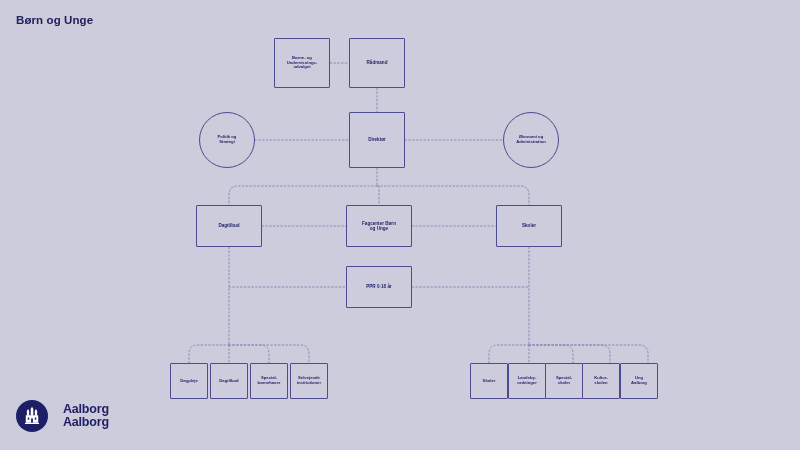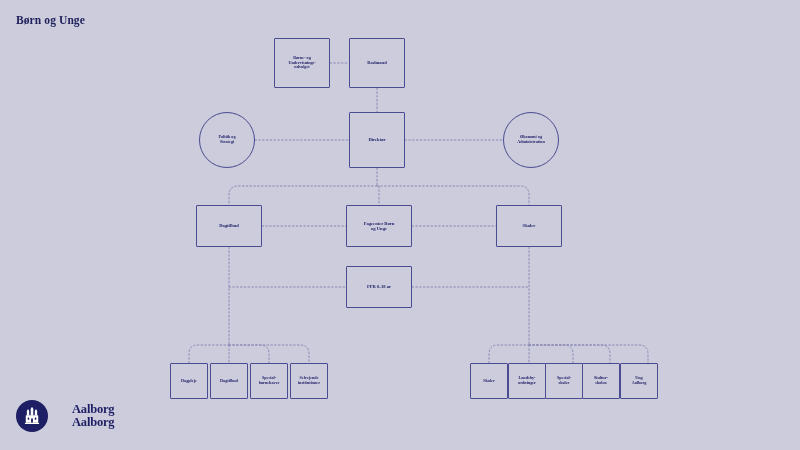--- a/index.html
+++ b/index.html
@@ -2,21 +2,21 @@
 <html><head>
 <meta charset="utf-8">
 <style>
   * { margin:0; padding:0; box-sizing:border-box; }
   html,body { width:800px; height:450px; overflow:hidden; }
   body {
     background:#ccccdd;
     font-family:"Liberation Sans", sans-serif;
     position:relative;
   }
-  #stage { position:absolute; inset:0; width:800px; height:324px;font-family:Liberation Serif, serif; }
+  #stage { position:absolute; inset:0; width:800px; height:324px; }
 
   
   #page-title {
     position:absolute; left:16px; top:14px;
     font-size:11.5px; font-weight:bold; color:#21215c;
     letter-spacing:.1px;
   }
 
   
   #wires { position:absolute; left:0; top:0; width:800px; height:450px; }
@@ -42,21 +42,21 @@
     display:block;
     line-height:1.18;
     white-space:pre-line;
   }
   .t-sm  { font-size:4.6px; font-weight:bold; }
   .t-xs  { font-size:4.2px; font-weight:bold; }
 
   
   #logo {
     position:absolute; left:16px; top:400px;
-    display:flex; align-items:center; gap:24px;
+    display:flex; align-items:center; gap:15px;
     z-index:4;
   }
   #logo-mark {
     width:32px; height:32px; border-radius:50%;
     background:#1e1e64;
     display:flex; align-items:center; justify-content:center;
     flex:0 0 auto;
   }
   #logo-text {
     color:#1e1e64; font-weight:bold; font-size:12.5px;

